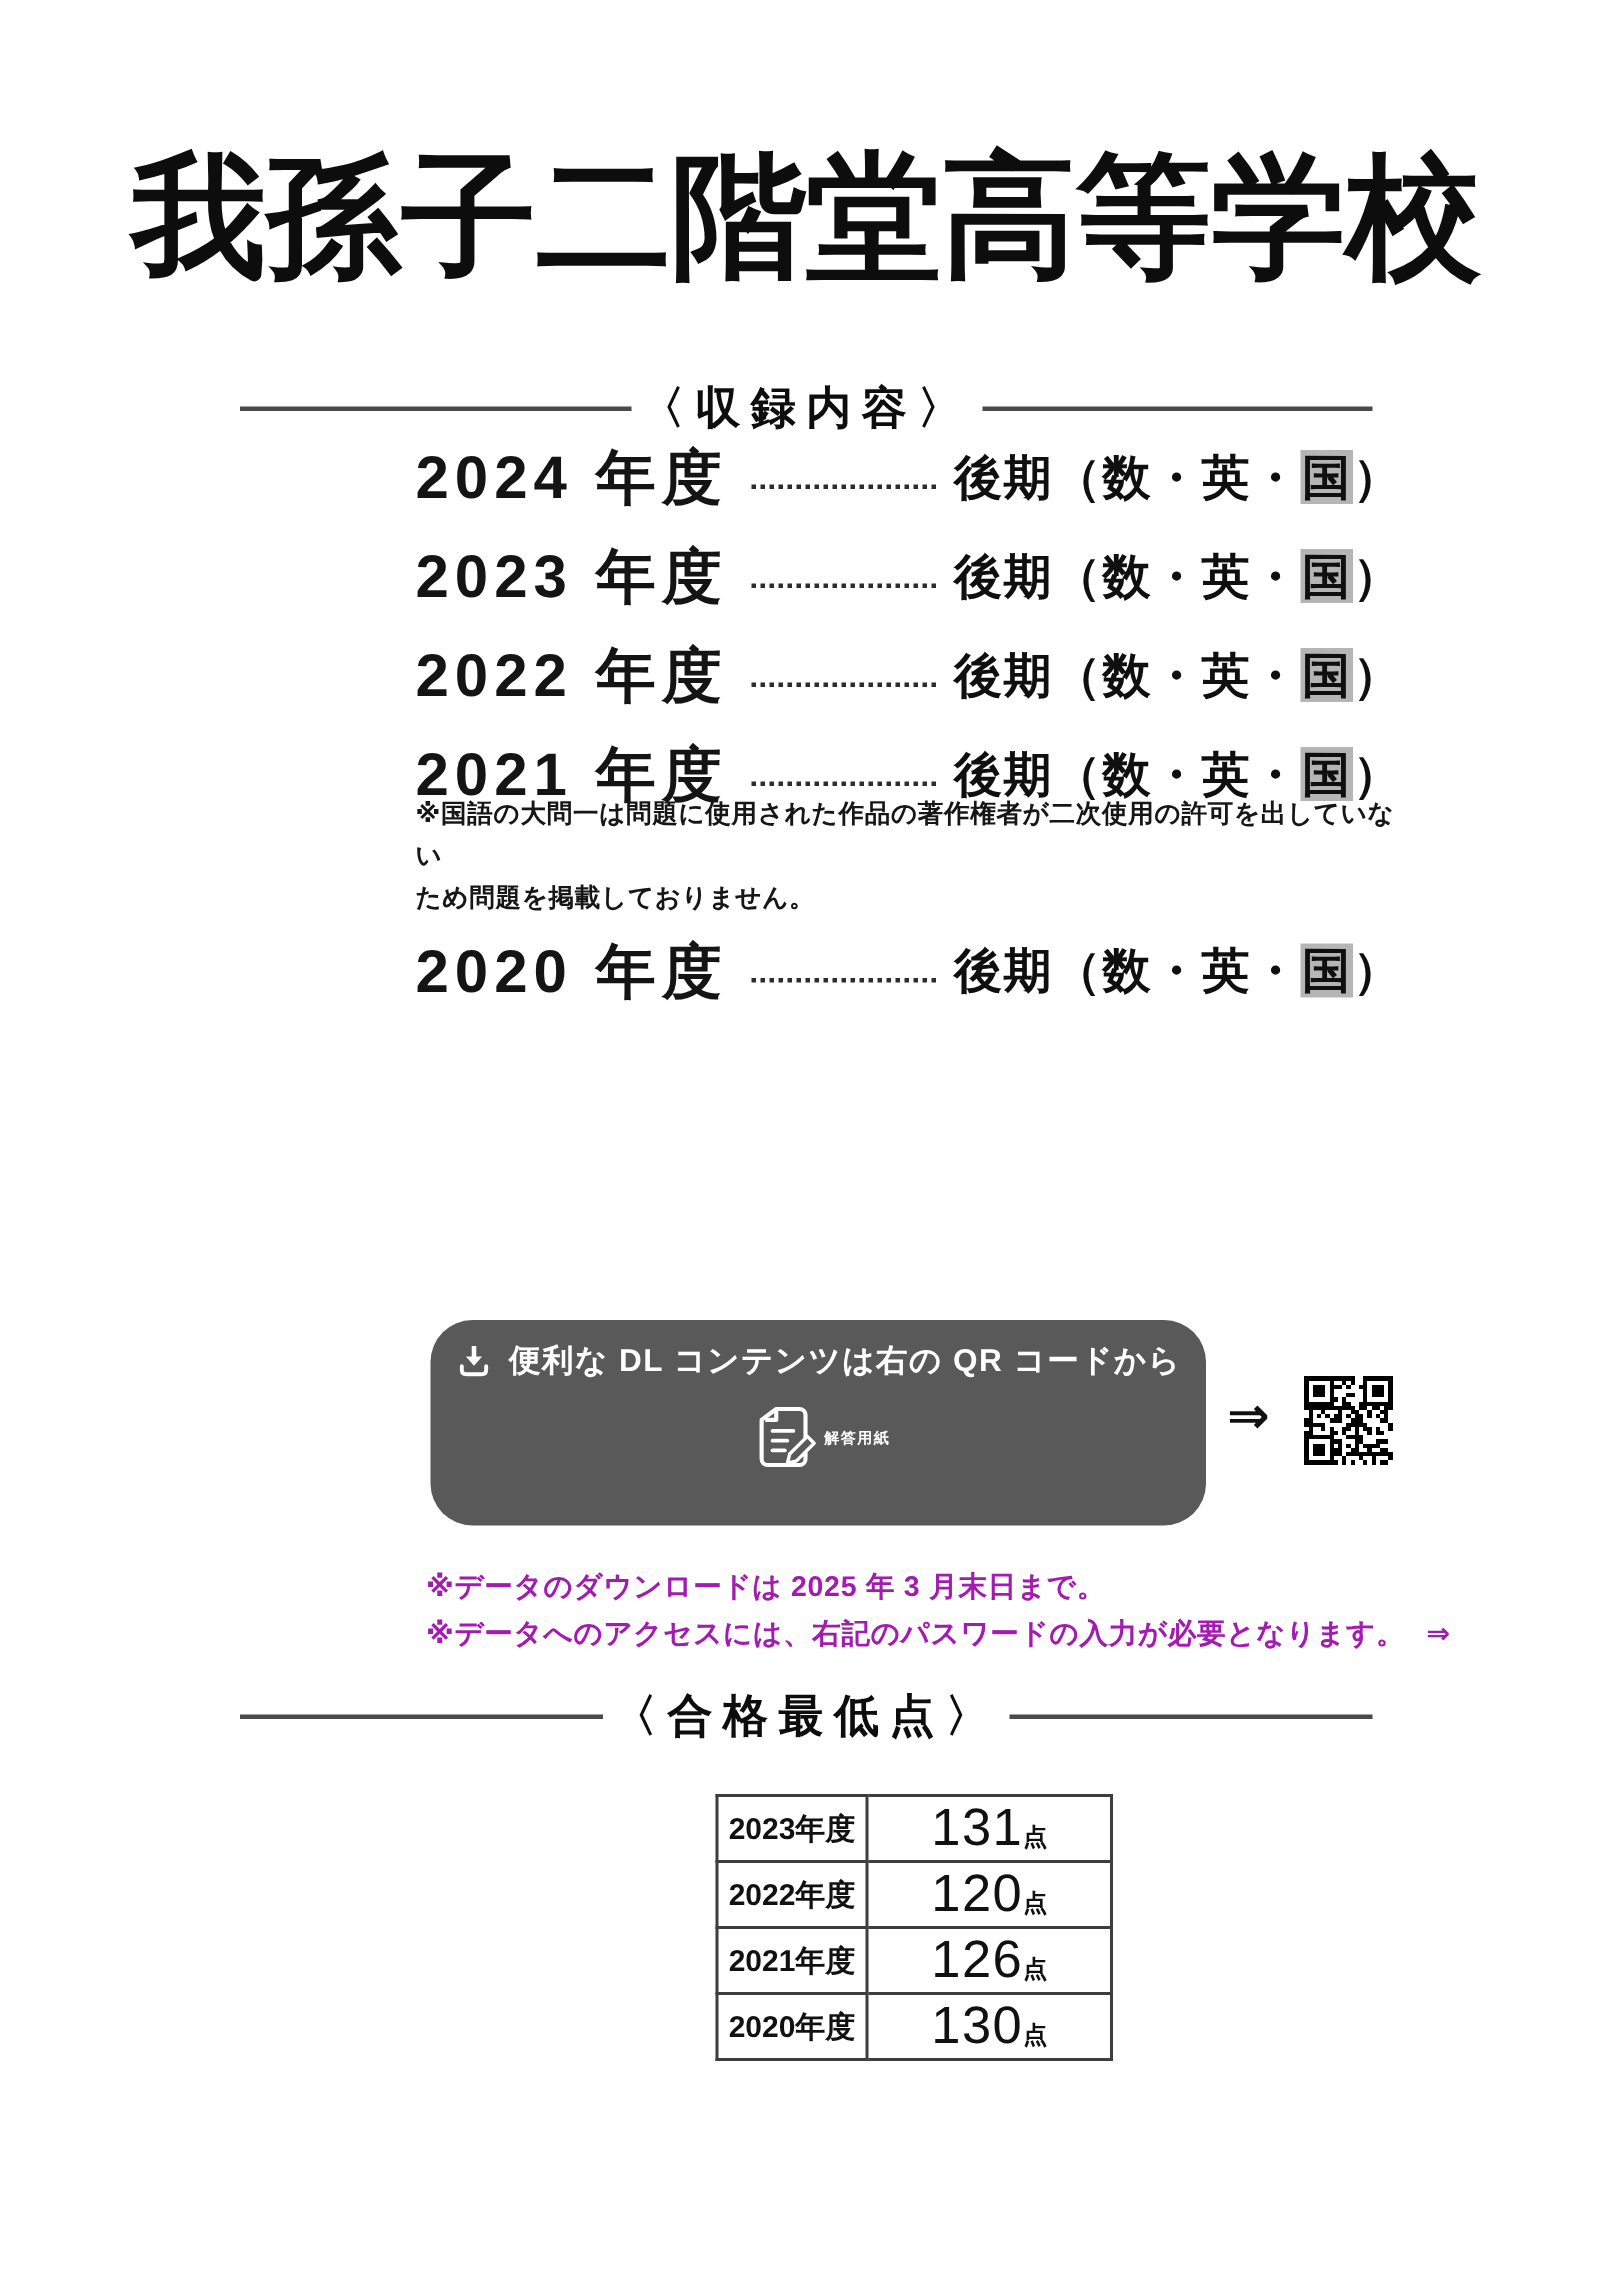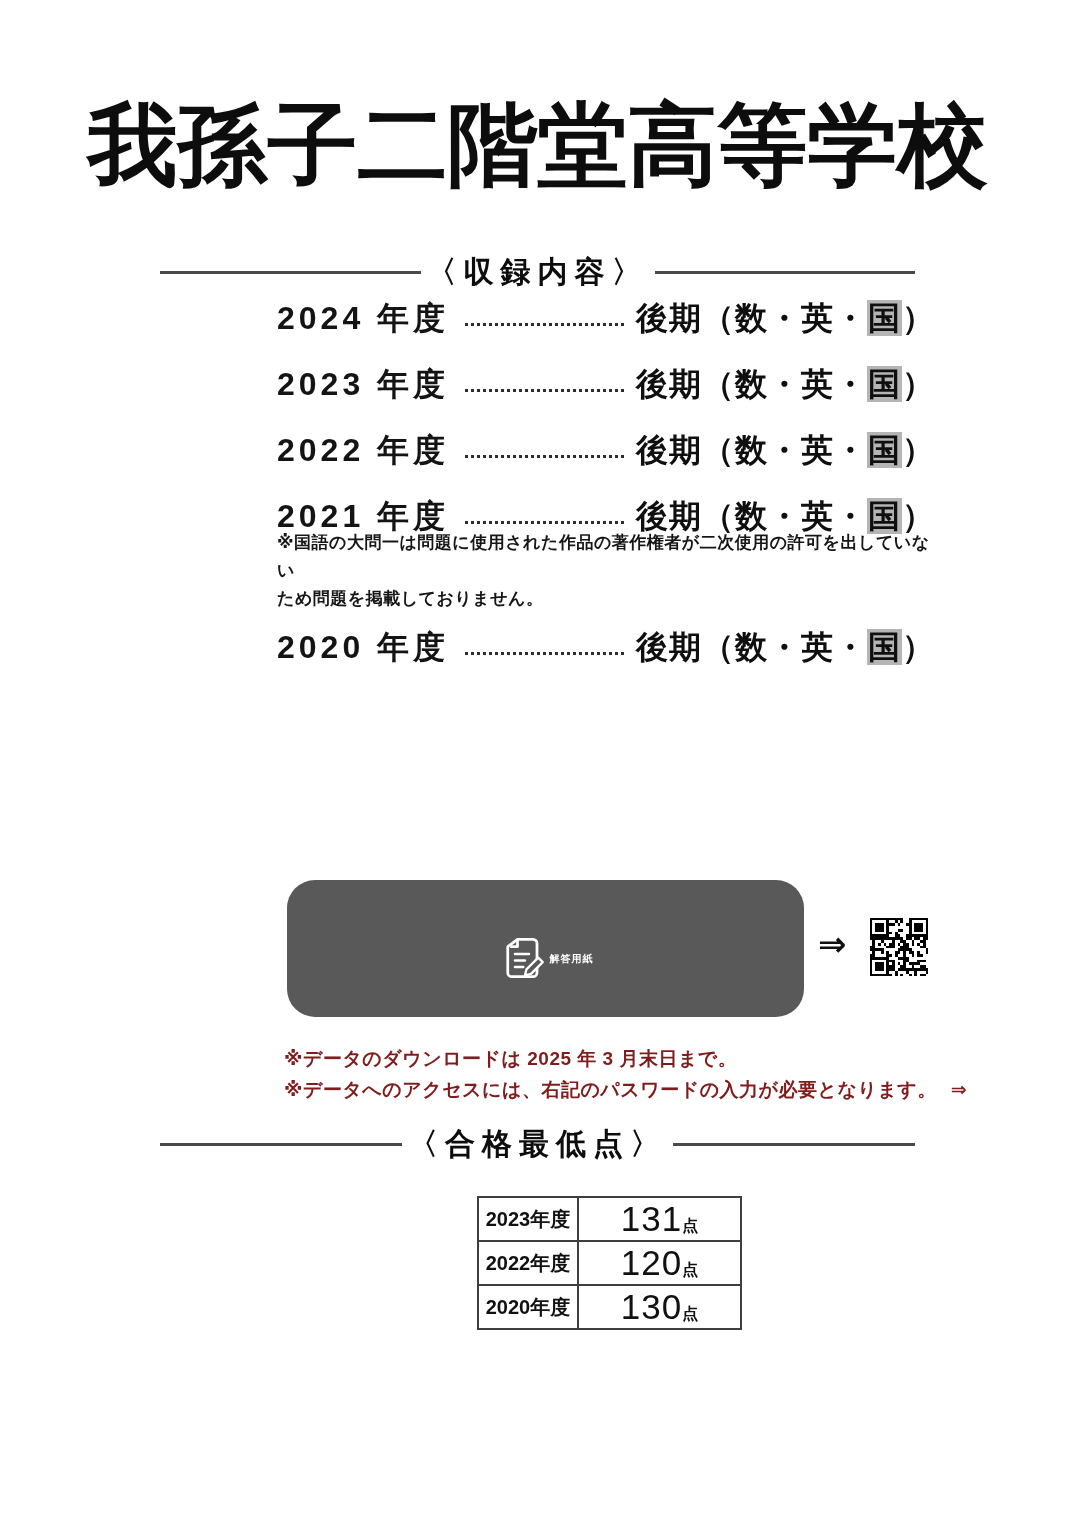--- a/index.html
+++ b/index.html
@@ -63,21 +63,21 @@
     left: 205px;
     width: 658px;
   }
   .content-row {
     display: flex;
     align-items: center;
     margin-bottom: 29px;
     height: 37px;
   }
   .content-year {
-    font-size: 32px;
+    font-size: 40px;
     font-weight: 600;
     letter-spacing: 4px;
     white-space: nowrap;
     color: #141414;
   }
   .leader {
     flex: 1;
     border-bottom: 3px dotted #2c2c2c;
     margin: 0 12px 0 16px;
     transform: translateY(6px);
@@ -163,21 +163,21 @@
 
   
   .dl-notes {
     position: absolute;
     top: 1044px;
     left: 212px;
     font-size: 19px;
     font-weight: 700;
     line-height: 1.62;
     letter-spacing: 0.5px;
-    color: #7f1d1d;
+    color: #a21caf;
     white-space: nowrap;
   }
   .dl-notes .note-arrow { margin-left: 14px; }
 
   
   .score-table {
     position: absolute;
     top: 1196px;
     left: 405px;
     border-collapse: collapse;
@@ -257,20 +257,27 @@
 
     <div class="content-row row-2020">
       <span class="content-year">2020 年度</span>
       <span class="leader"></span>
       <span class="content-exam"><span>後期（数・英・</span><span class="kokugo-hl">国</span><span>）</span></span>
     </div>
 
   </div>
 
   <div class="dl-box">
+    <div class="dl-header">
+      <svg width="26" height="26" viewBox="0 0 24 24">
+        <path d="M10.6 3h2.8v6.6h3.6L12 15.2 7 9.6h3.6z" fill="#ffffff"></path>
+        <path d="M4.5 15.5v2.2c0 1.8 1.1 2.8 3 2.8h9c1.9 0 3-1 3-2.8v-2.2" fill="none" stroke="#ffffff" stroke-width="2.4" stroke-linecap="round"></path>
+      </svg>
+      <span>便利な DL コンテンツは右の QR コードから</span>
+    </div>
     <div class="dl-content-icon">
       <svg width="52" height="52" viewBox="0 0 64 64">
         <path d="M24 9 h19 a5 5 0 0 1 5 5 v36 a5 5 0 0 1 -5 5 h-26 a5 5 0 0 1 -5 -5 V18 z" fill="none" stroke="#ffffff" stroke-width="3.4" stroke-linejoin="round"></path>
         <path d="M24 9 v9 h-9" fill="none" stroke="#ffffff" stroke-width="3.4" stroke-linejoin="round"></path>
         <line x1="21" y1="27" x2="38" y2="27" stroke="#ffffff" stroke-width="3.2" stroke-linecap="round"></line>
         <line x1="21" y1="35" x2="33" y2="35" stroke="#ffffff" stroke-width="3.2" stroke-linecap="round"></line>
         <line x1="21" y1="43" x2="31" y2="43" stroke="#ffffff" stroke-width="3.2" stroke-linecap="round"></line>
         <path d="M35 46 l14.5 -14.5 l5.6 5.6 L40.6 51.6 l-7.4 1.8 z" fill="#595959" stroke="#ffffff" stroke-width="2.8" stroke-linejoin="round"></path>
       </svg>
       <div class="dl-caption">解答用紙</div>
@@ -454,19 +461,23 @@
     <tbody>
       <tr>
         <td class="td-year">2023年度</td>
         <td class="td-score"><span class="score-num">131</span><span class="score-unit">点</span></td>
       </tr>
       <tr>
         <td class="td-year">2022年度</td>
         <td class="td-score"><span class="score-num">120</span><span class="score-unit">点</span></td>
       </tr>
       <tr>
+        <td class="td-year">2021年度</td>
+        <td class="td-score"><span class="score-num">126</span><span class="score-unit">点</span></td>
+      </tr>
+      <tr>
         <td class="td-year">2020年度</td>
         <td class="td-score"><span class="score-num">130</span><span class="score-unit">点</span></td>
       </tr>
     </tbody>
   </table>
 
 </div>
 
 </body></html>

